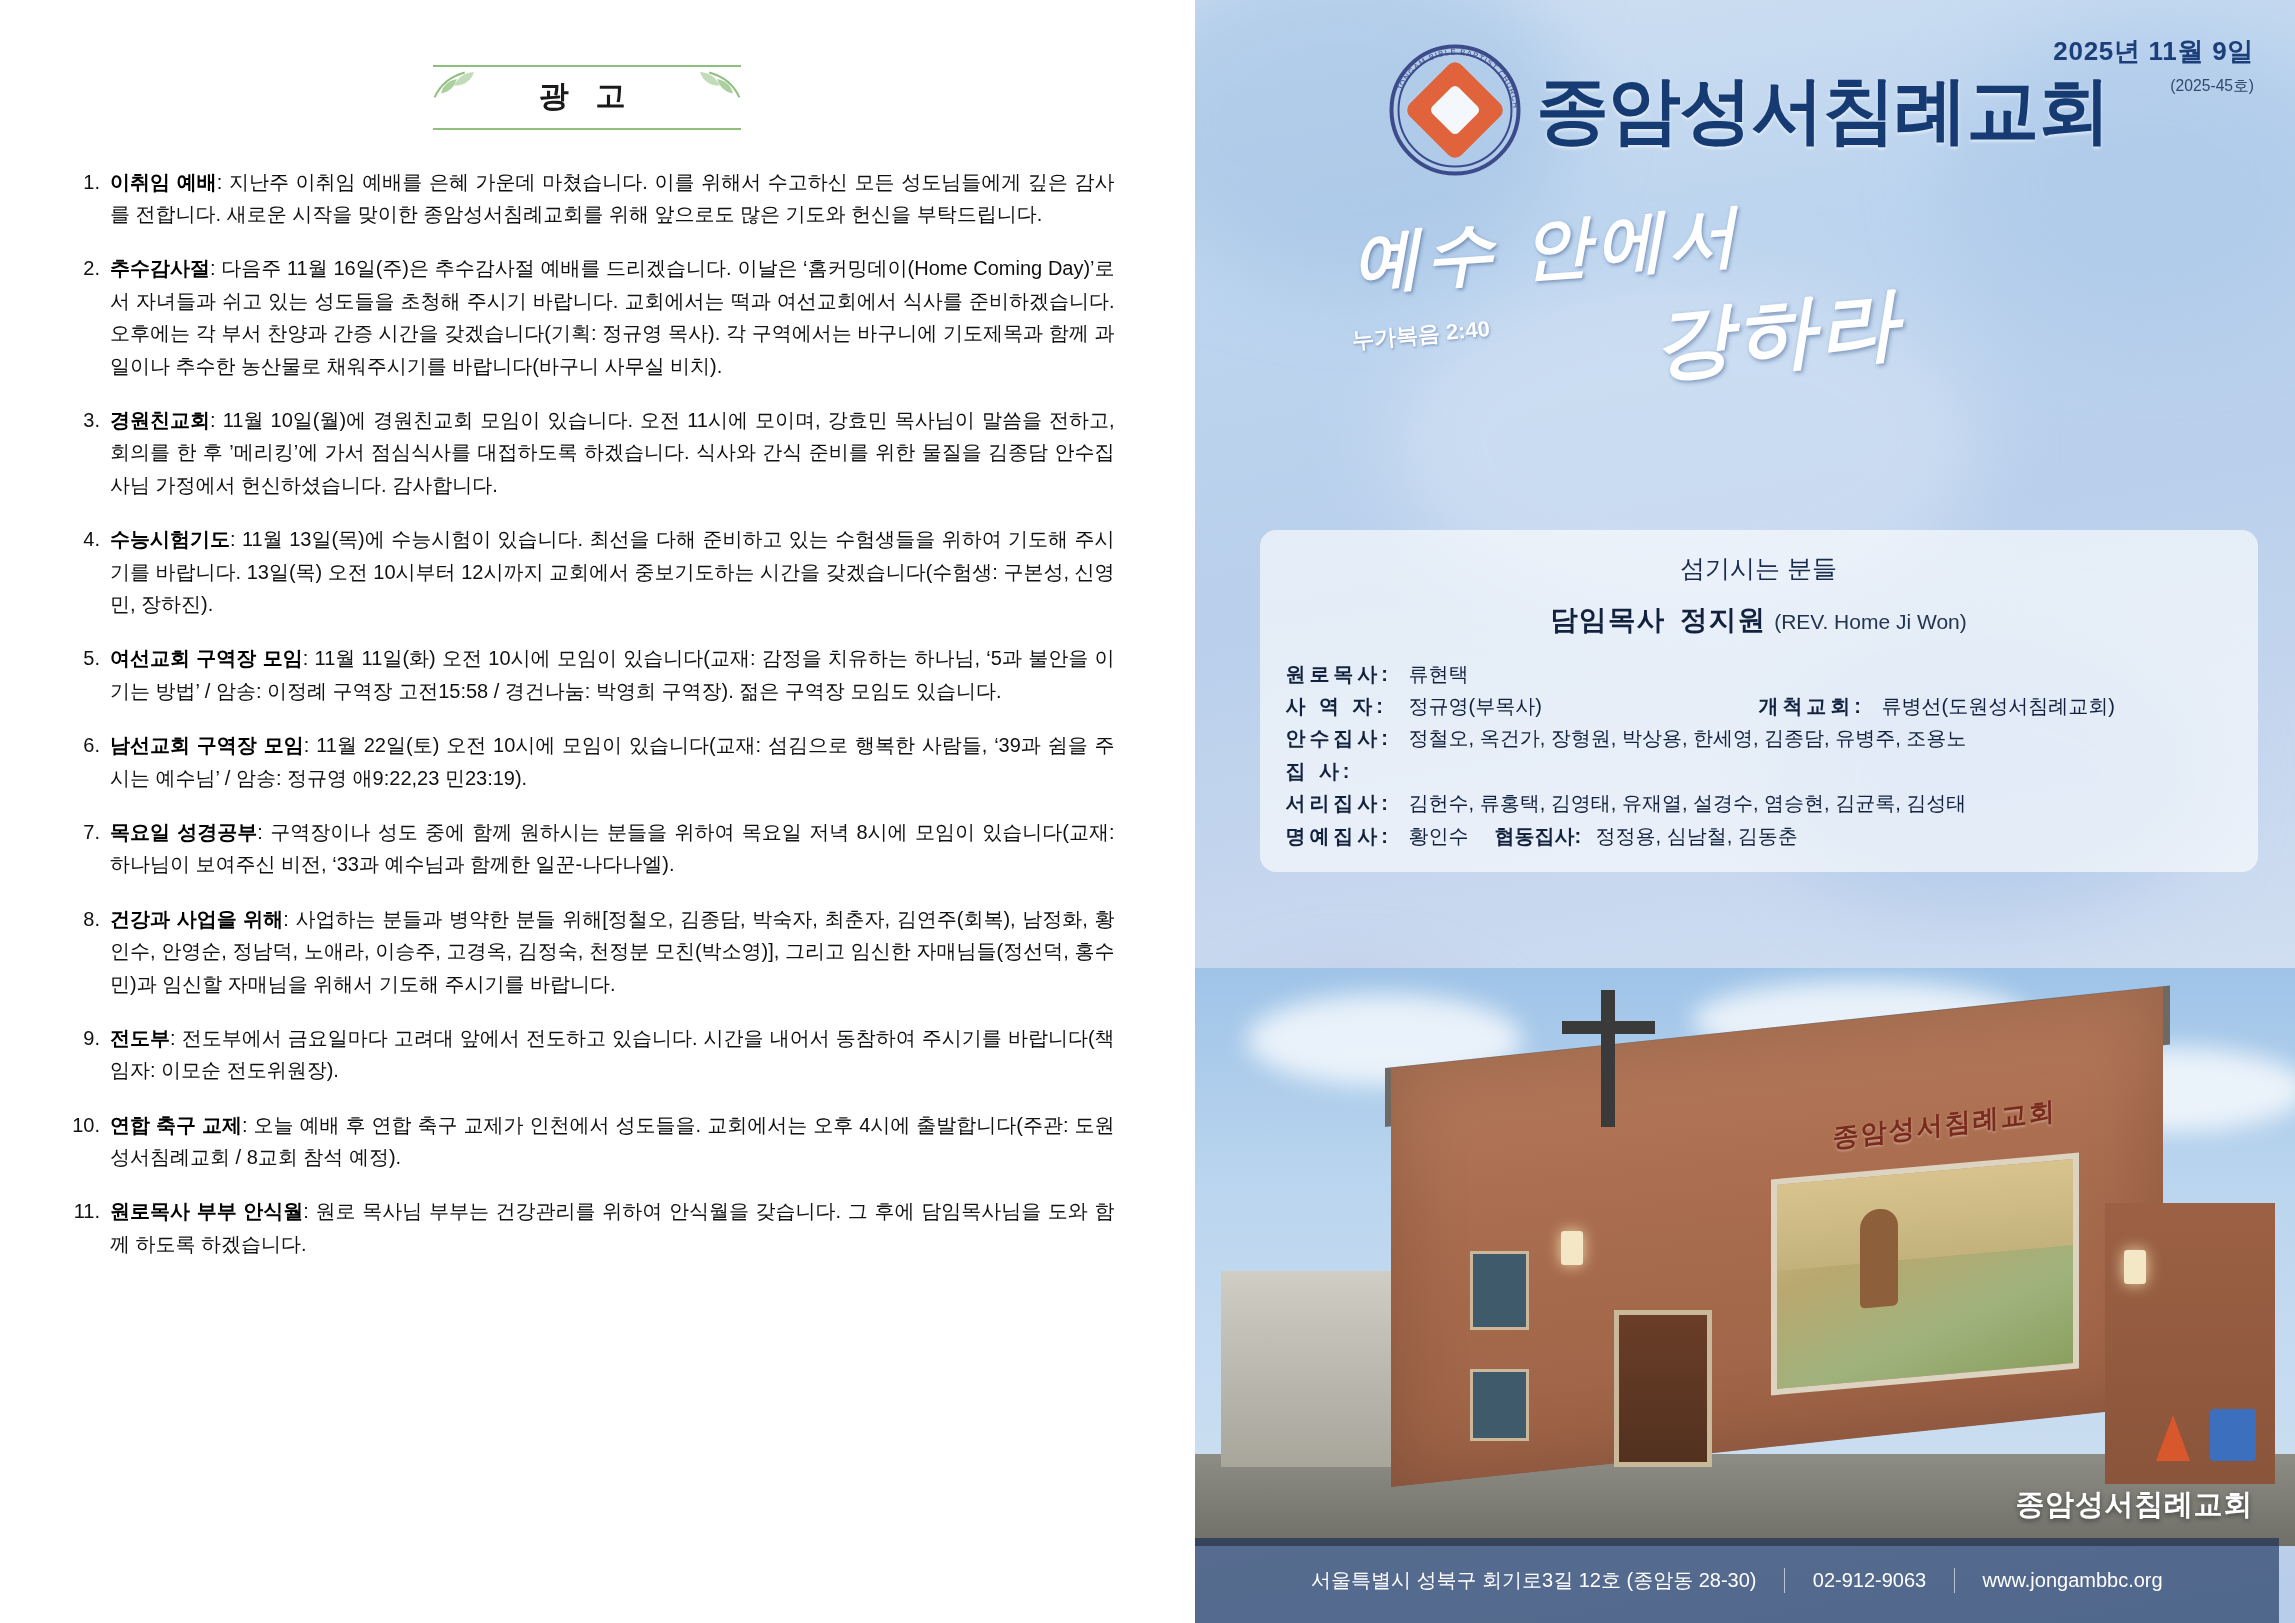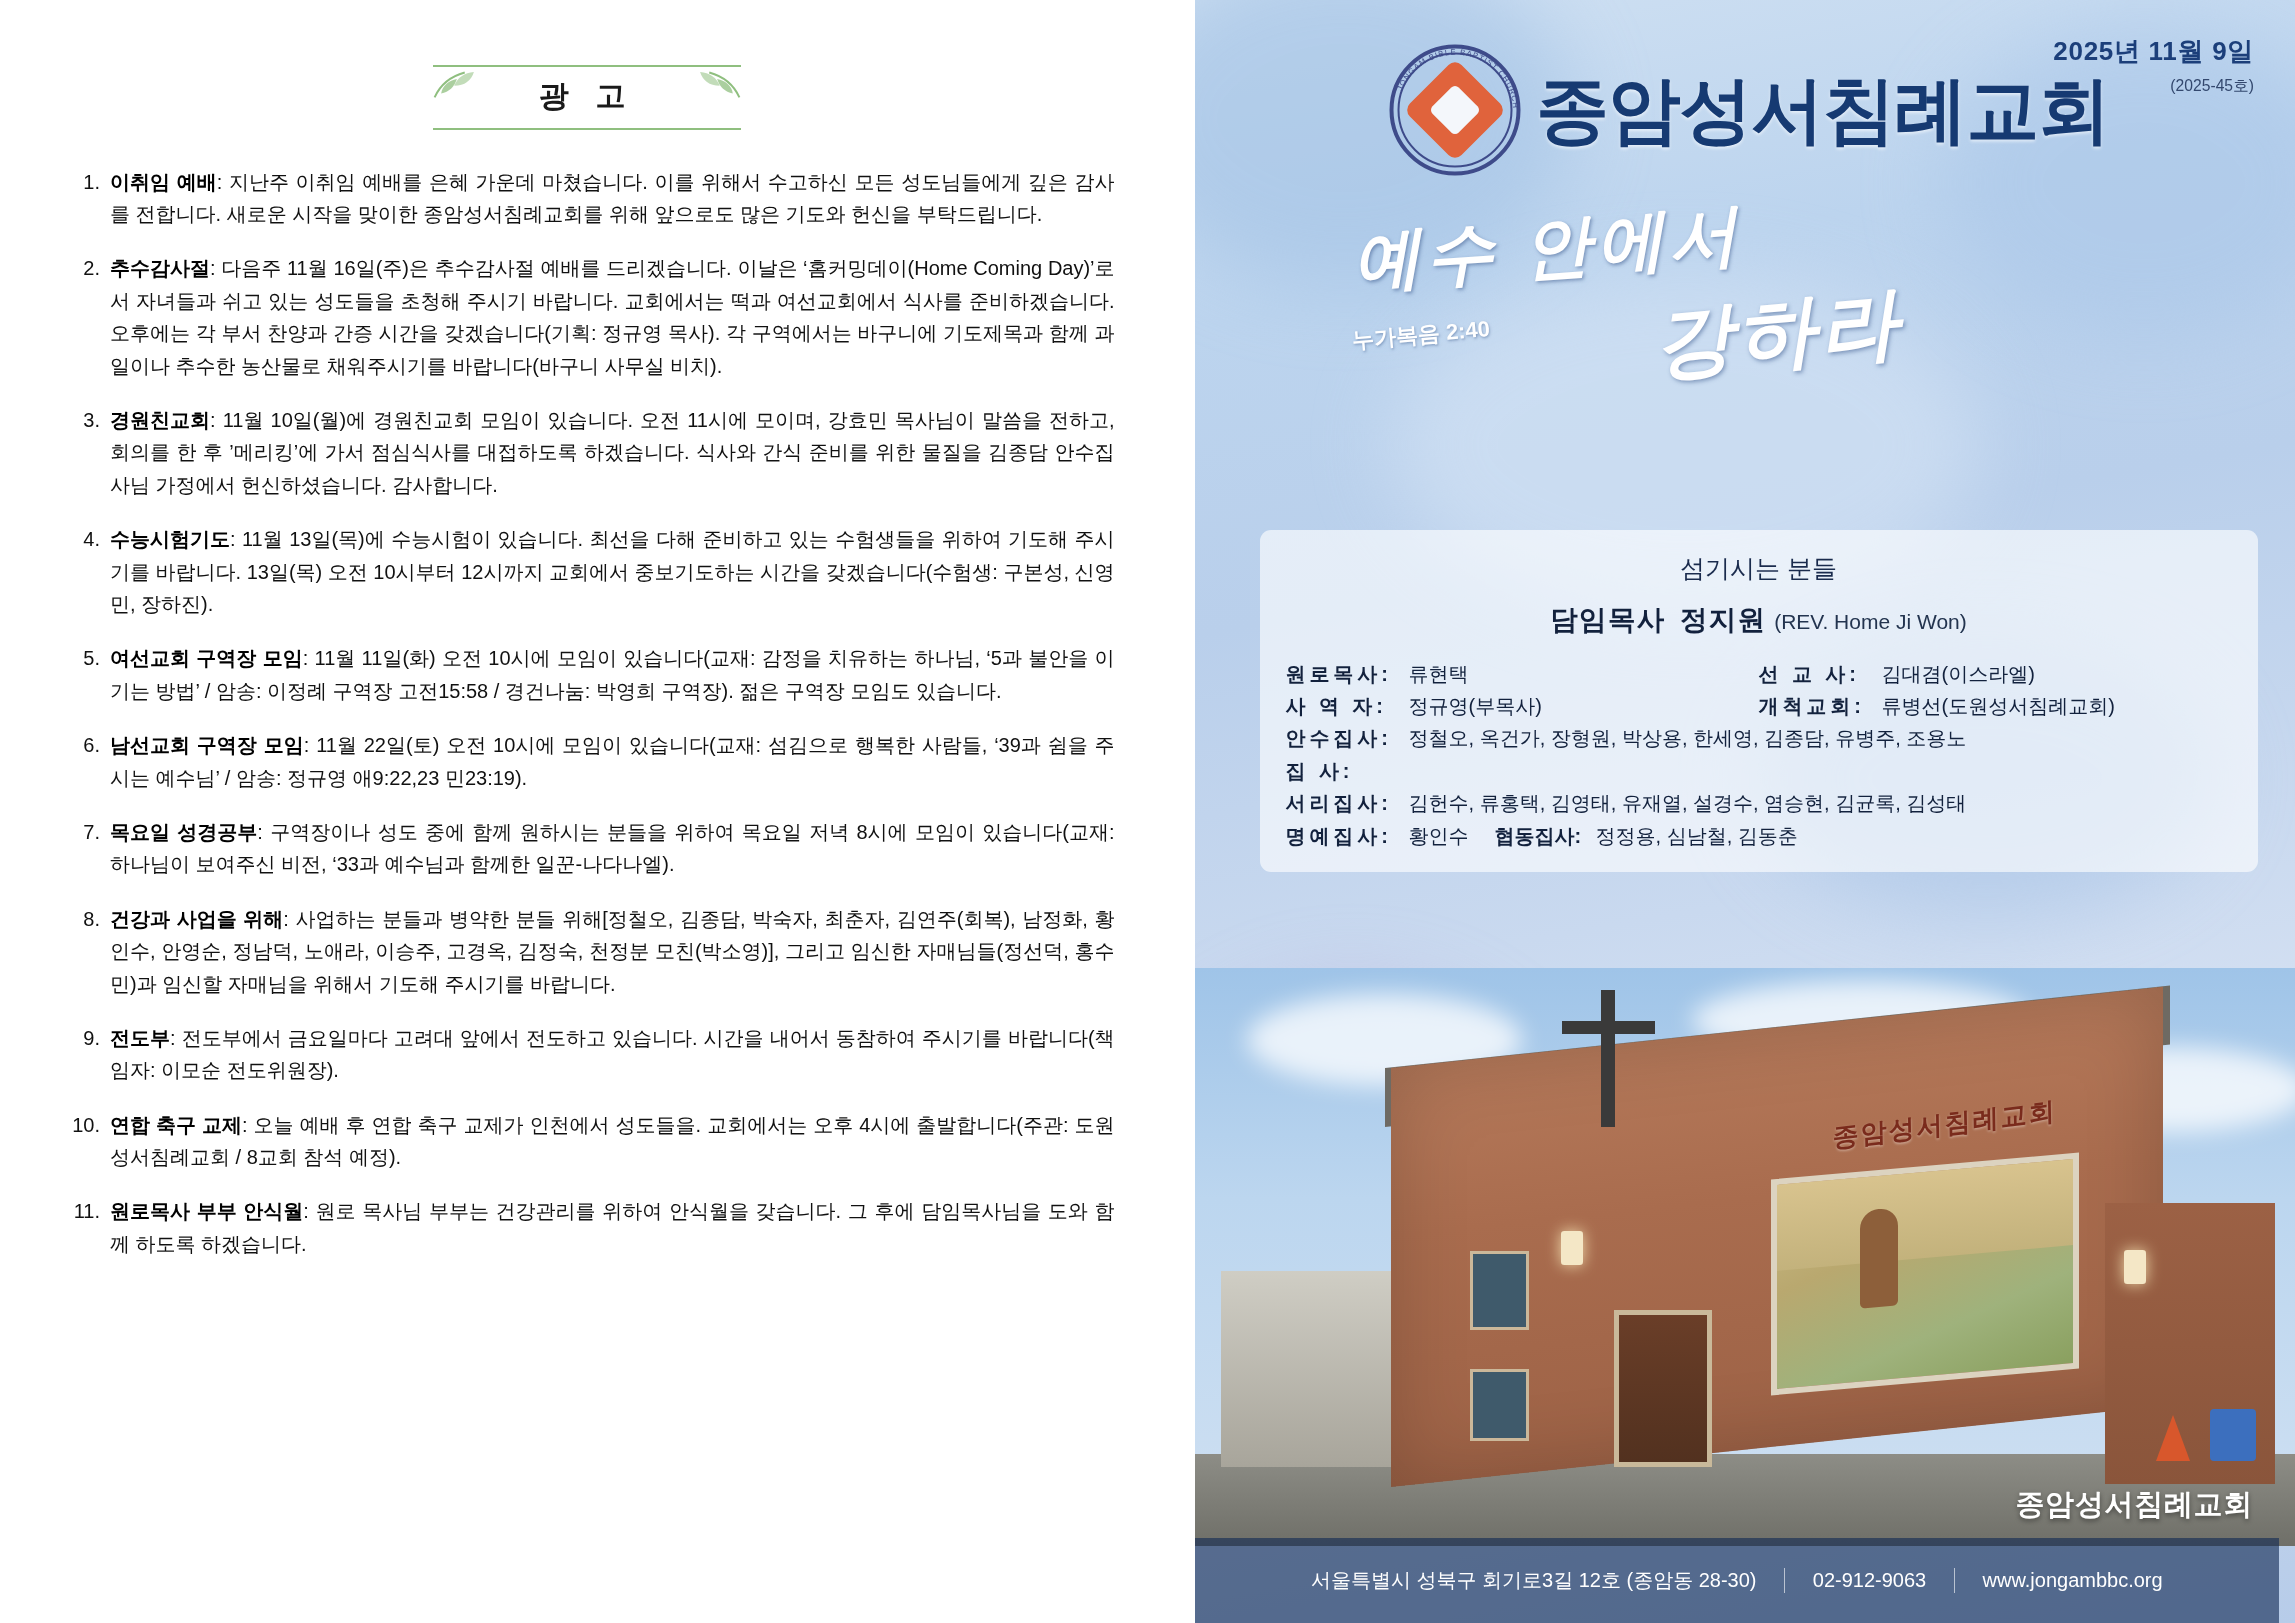--- a/index.html
+++ b/index.html
@@ -230,21 +230,21 @@
     text-shadow: 0.7px 1.3px 2.6px rgba(60,90,140,.5);
   }
 
   .staff-card {
     position: absolute;
     left: 65px;
     top: 530px;
     width: 998px;
     padding: 22px 26px 19.6px 26px;
     background: rgba(255,255,255,.62);
-    border-radius: 11px;
+    border-radius: 16px;
     z-index: 5;
   }
   .staff-heading {
     text-align: center;
     font-size: 25px;
     color: #1a2b4d;
     margin-bottom: 17px;
   }
   .pastor-line {
     text-align: center;
@@ -563,24 +563,20 @@
       <div class="staff-heading">섬기시는 분들</div>
       <div class="pastor-line">
         <span class="ttl">담임목사</span><span class="nm">정지원</span><span class="en">(REV. Home Ji Won)</span>
       </div>
 
       <div class="staff-grid">
         <div class="staff-2col">
           <div>
             <span class="lbl">원로목사:</span>
             <span class="val">류현택</span>
-          </div>
-          <div>
-            <span class="lbl">선 교 사:</span>
-            <span class="val">김대겸(이스라엘)</span>
           </div>
         </div>
         <div class="staff-2col">
           <div>
             <span class="lbl">사 역 자:</span>
             <span class="val">정규영(부목사)</span>
           </div>
           <div>
             <span class="lbl">개척교회:</span>
             <span class="val">류병선(도원성서침례교회)</span>

